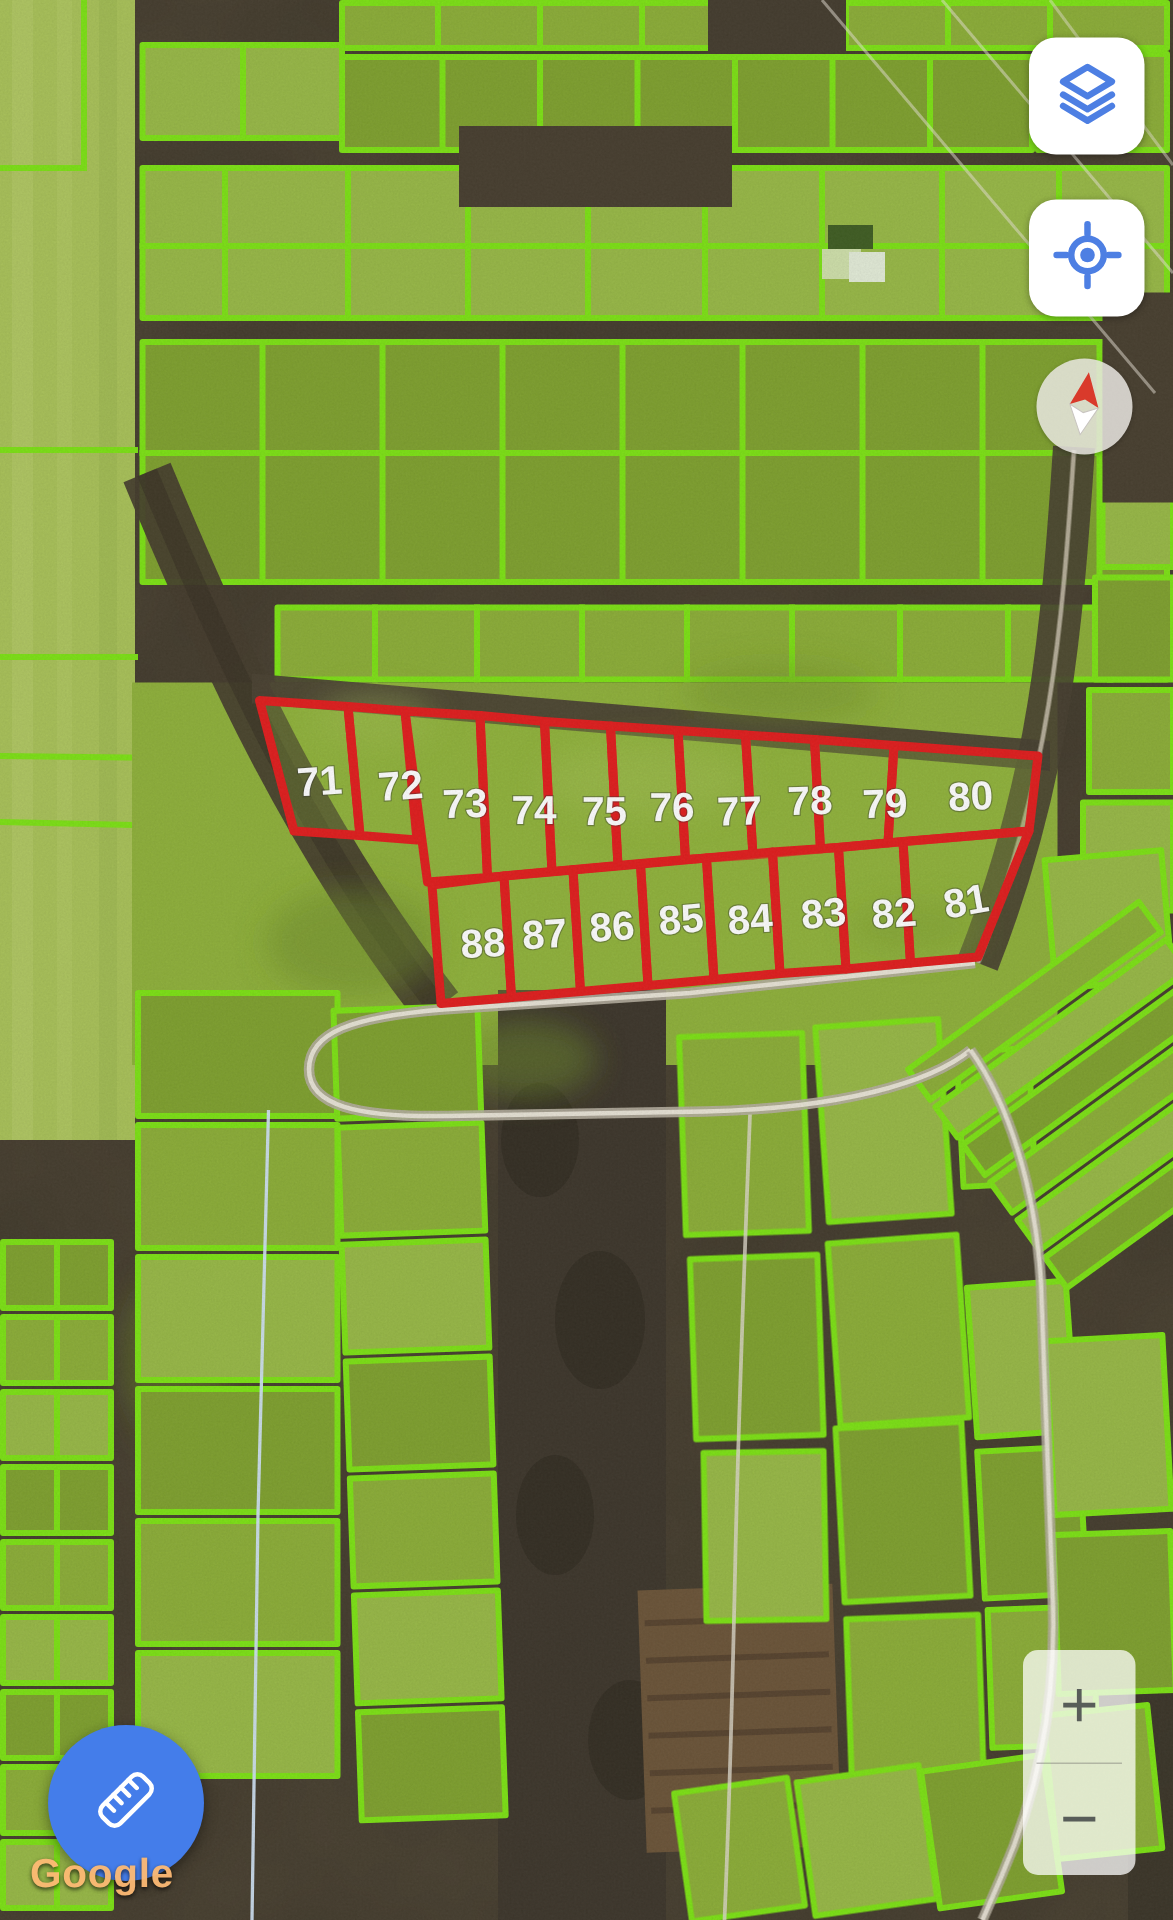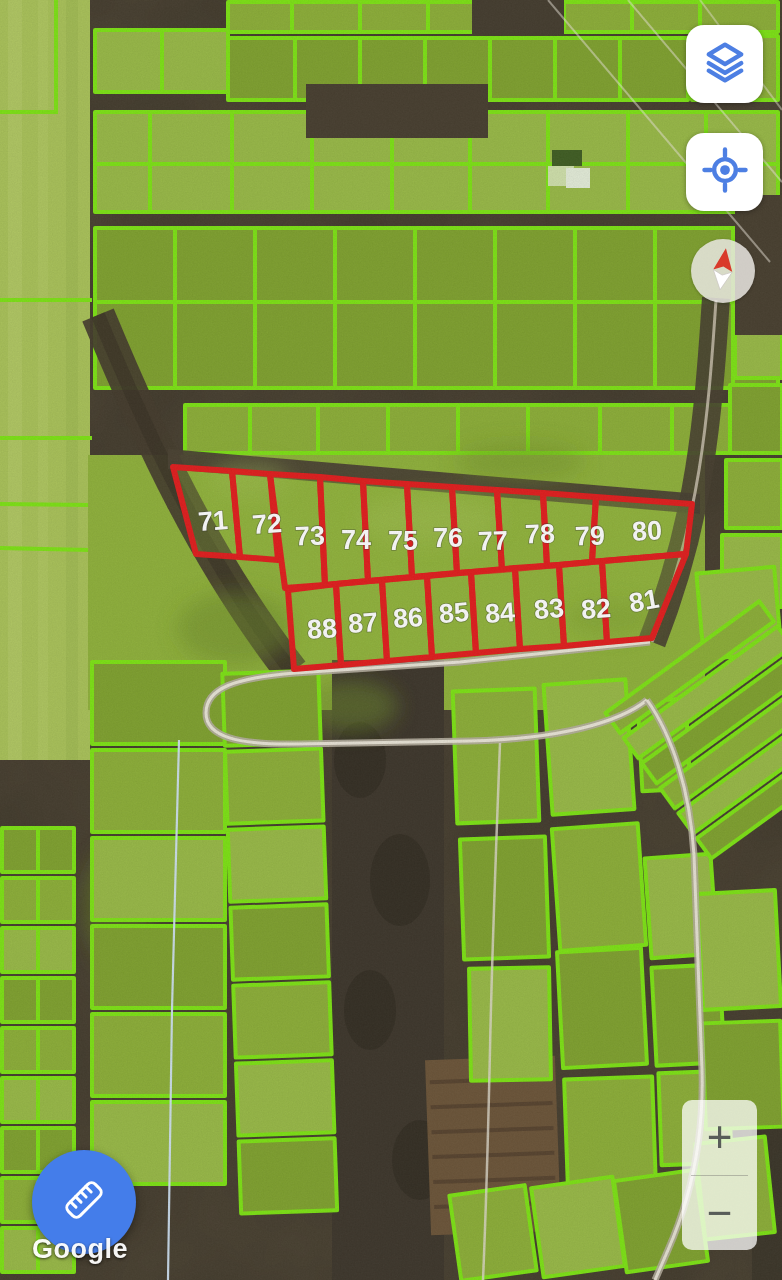--- a/index.html
+++ b/index.html
@@ -33,22 +33,22 @@
   #zoom-ctl{position:absolute;right:25px;top:1100px;width:75px;height:150px;
             background:rgba(255,255,255,.74);border-radius:10px;display:flex;flex-direction:column;
             overflow:hidden;}
   .zoom-btn{flex:1;display:flex;align-items:center;justify-content:center;
             font:400 44px "Liberation Sans",sans-serif;color:#585d59;cursor:pointer;user-select:none;}
   #zoom-divider{height:1px;background:rgba(120,120,116,.45);margin:0 9px;}
 
   #measure-fab{position:absolute;left:32px;top:1150px;width:104px;height:104px;border-radius:50%;
                background:#447dea;box-shadow:0 3px 9px rgba(0,0,0,.4);
                display:flex;align-items:center;justify-content:center;cursor:pointer;z-index:5;}
-  #google-watermark{position:absolute;left:32px;top:1234px;z-index:6;
-                    font:700 27px "Liberation Sans",sans-serif;color:#ffffff;opacity:.95;
+  #google-watermark{position:absolute;left:20px;top:1234px;z-index:6;
+                    font:700 27px "Liberation Sans",sans-serif;color:#fdba74;opacity:.95;
                     letter-spacing:.5px;text-shadow:0 1px 3px rgba(0,0,0,.7);}
 </style>
 </head>
 <body>
 
 <div id="stage">
 
   <svg class="map" width="782" height="1280" viewBox="0 0 782 1280">
     <defs>
       <filter id="grainD" x="0" y="0" width="100%" height="100%">

